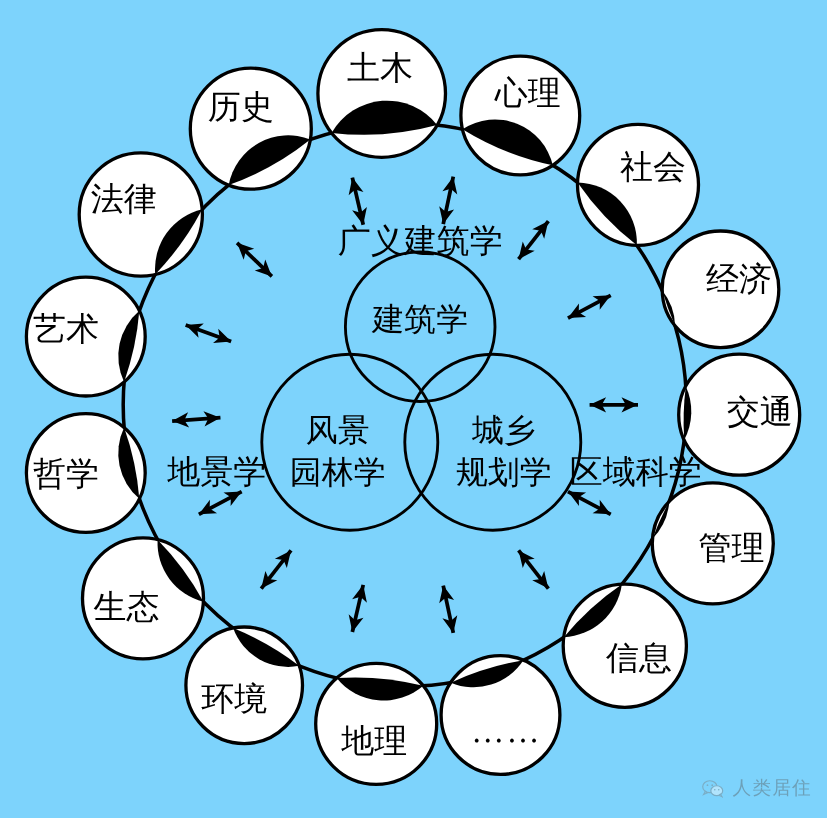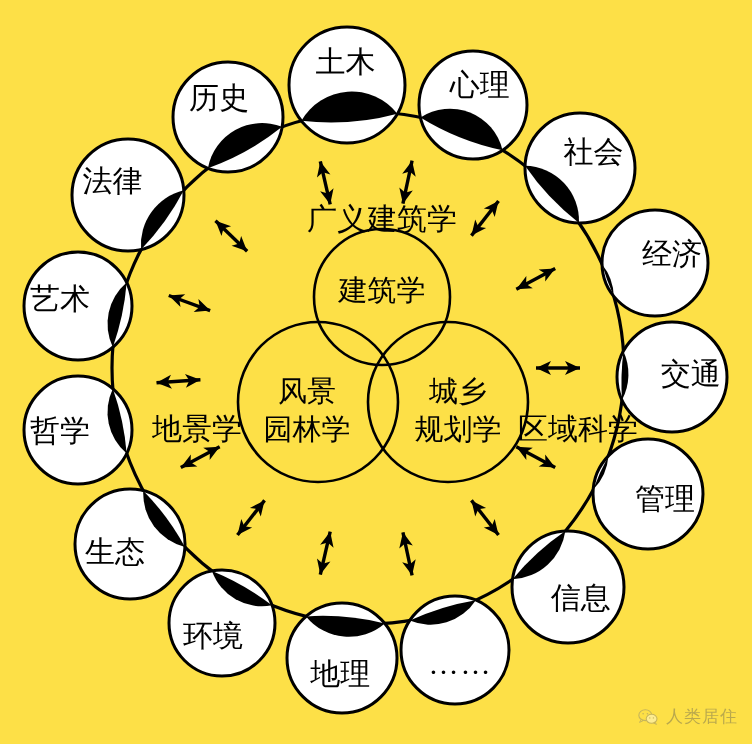--- a/index.html
+++ b/index.html
@@ -7,21 +7,21 @@
     padding: 0;
     background: #ffffff;
   }
   body {
     font-family: "Liberation Serif", "DejaVu Serif", serif;
   }
   #stage {
     position: relative;
     width: 752px;
     height: 744px;
-    background: #fde047;
+    background: #7dd3fc;
     overflow: hidden;
   }
   #diagram {
     position: absolute;
     left: 0;
     top: 0;
     width: 752px;
     height: 744px;
     display: block;
   }

